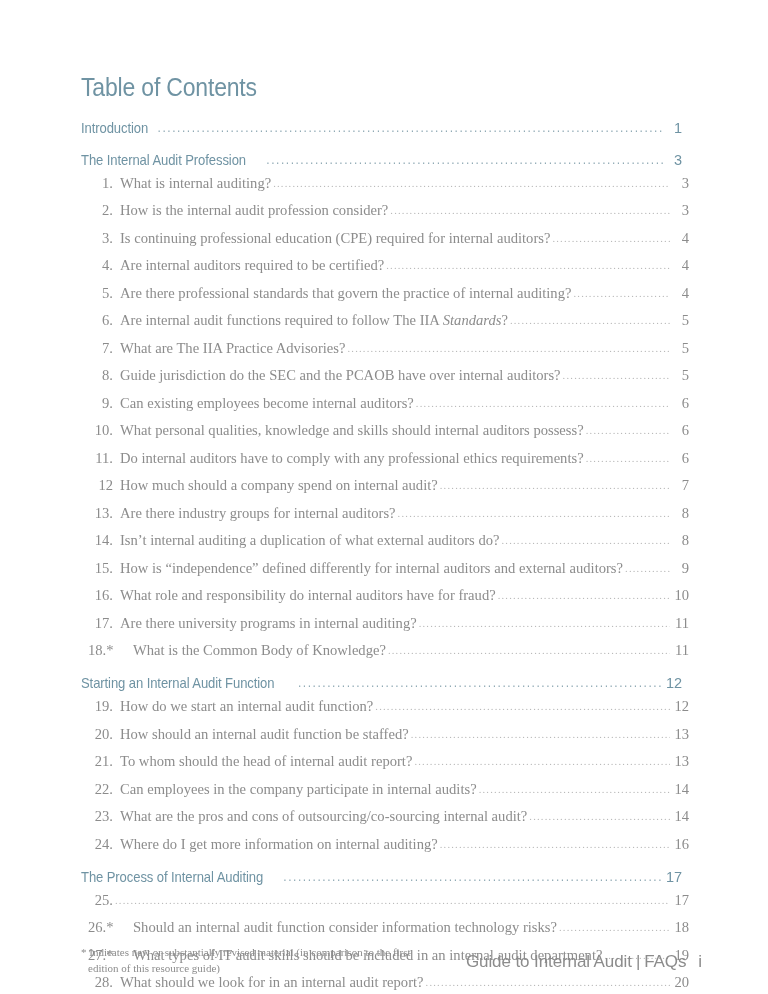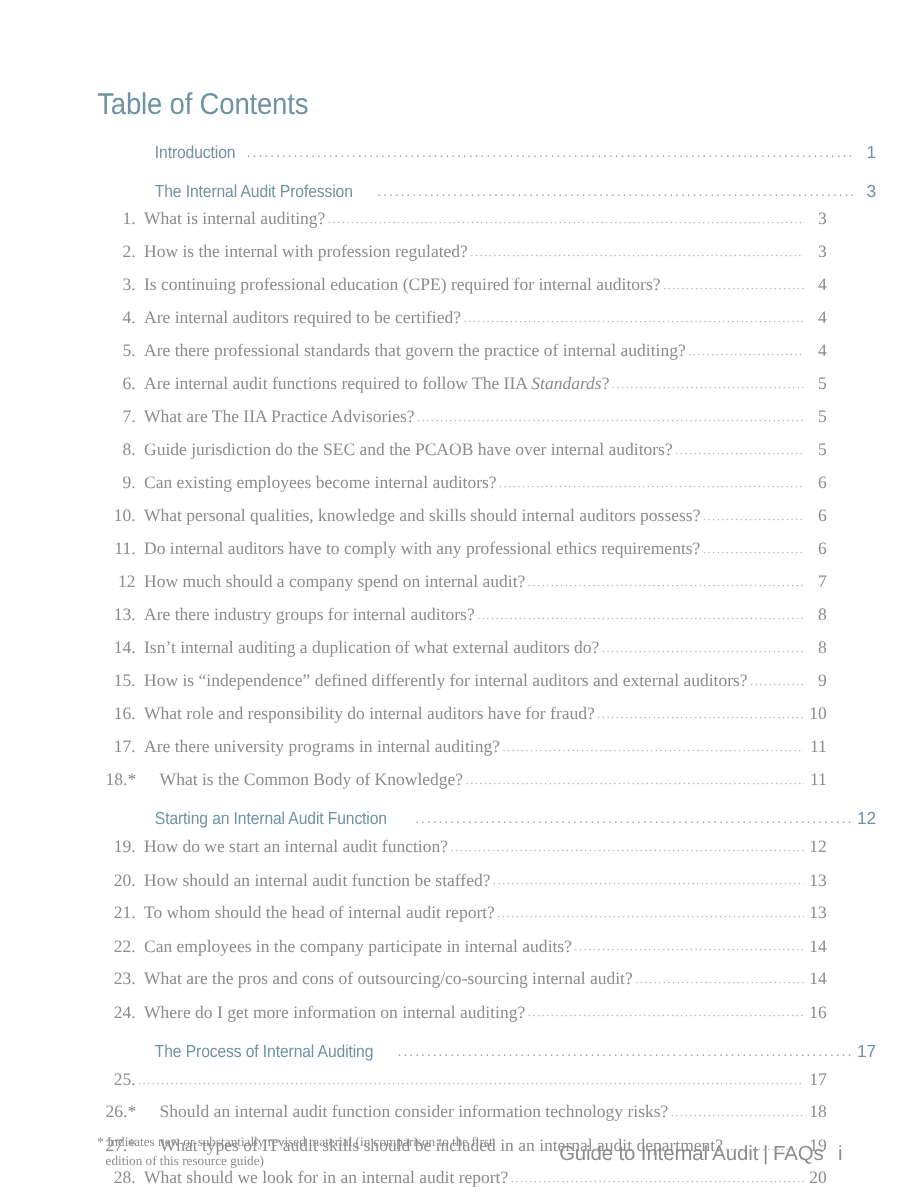--- a/index.html
+++ b/index.html
@@ -43,21 +43,20 @@
     line-height: 1.1;
     transform: scaleX(0.92);
     transform-origin: left center;
   }
 
   
   .toc-row {
     display: flex;
     align-items: baseline;
     width: 601px;
-    margin-left: 48px;
   }
 
   .leader {
     flex: 1 1 auto;
     overflow: hidden;
     white-space: nowrap;
     margin: 0 2px;
     position: relative;
     top: -1px;
   }
@@ -191,21 +190,21 @@
           <span class="pageno">3</span>
         </div>
         <div class="toc-row q-row">
           <span class="num">1.</span>
           <span class="q-text">What is internal auditing?</span>
           <span class="leader"></span>
           <span class="pageno">3</span>
         </div>
         <div class="toc-row q-row">
           <span class="num">2.</span>
-          <span class="q-text">How is the internal with profession regulated?</span>
+          <span class="q-text">How is the internal audit profession consider?</span>
           <span class="leader"></span>
           <span class="pageno">3</span>
         </div>
         <div class="toc-row q-row">
           <span class="num">3.</span>
           <span class="q-text">Is continuing professional education (CPE) required for internal auditors?</span>
           <span class="leader"></span>
           <span class="pageno">4</span>
         </div>
         <div class="toc-row q-row">

